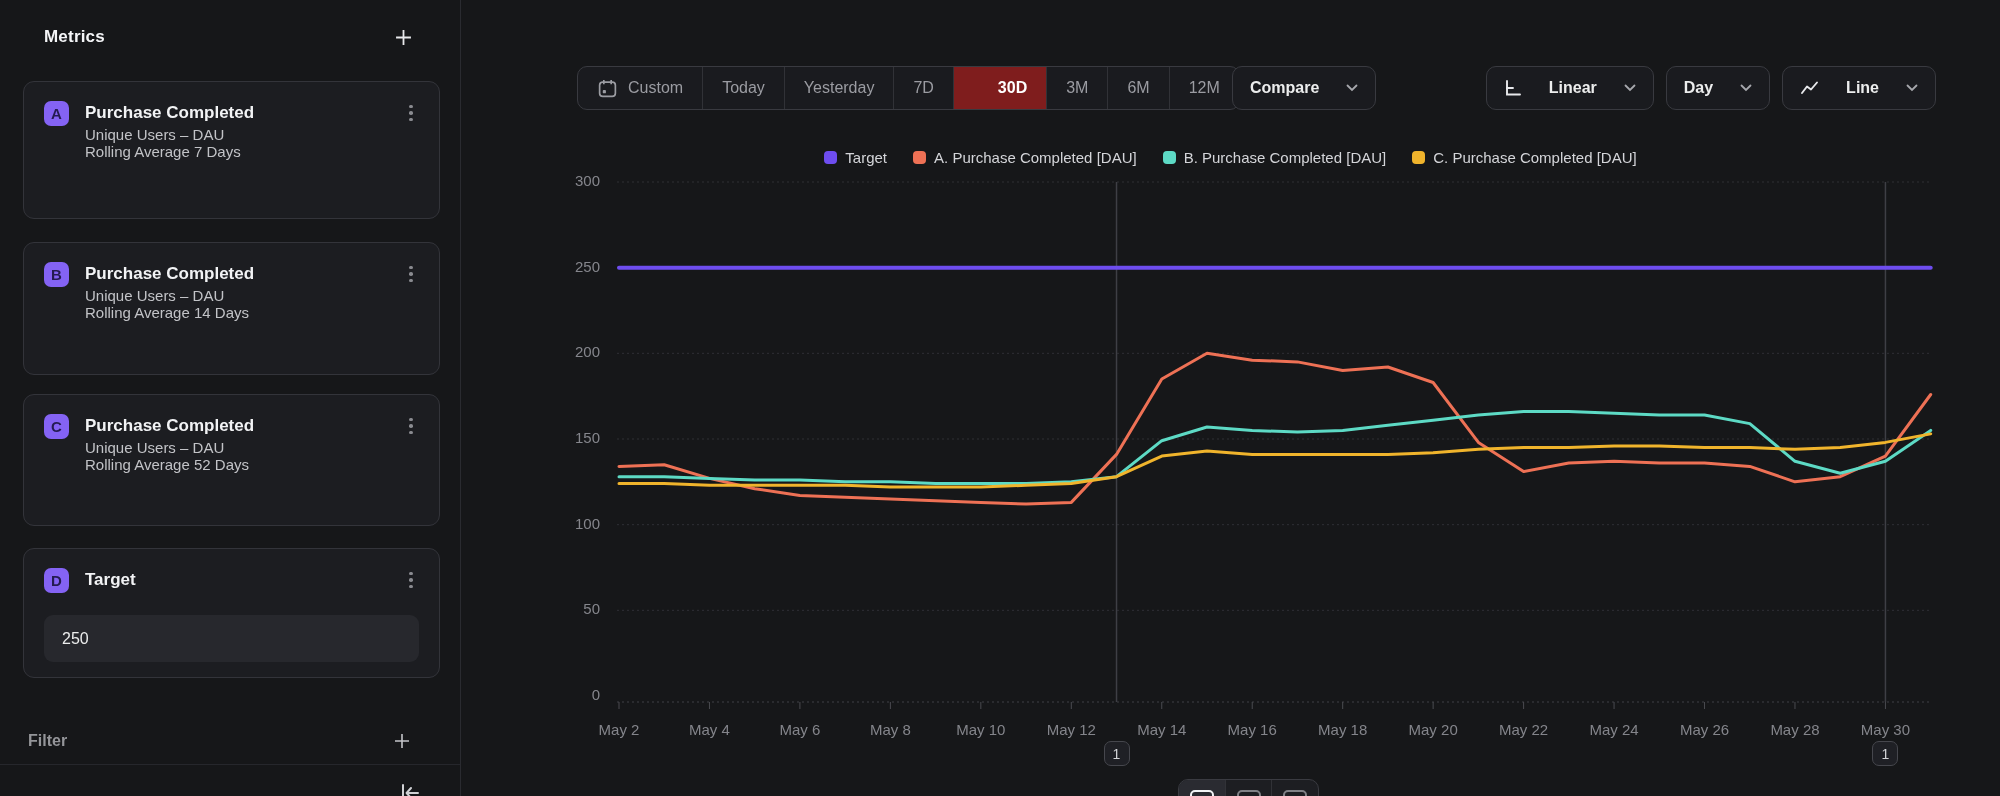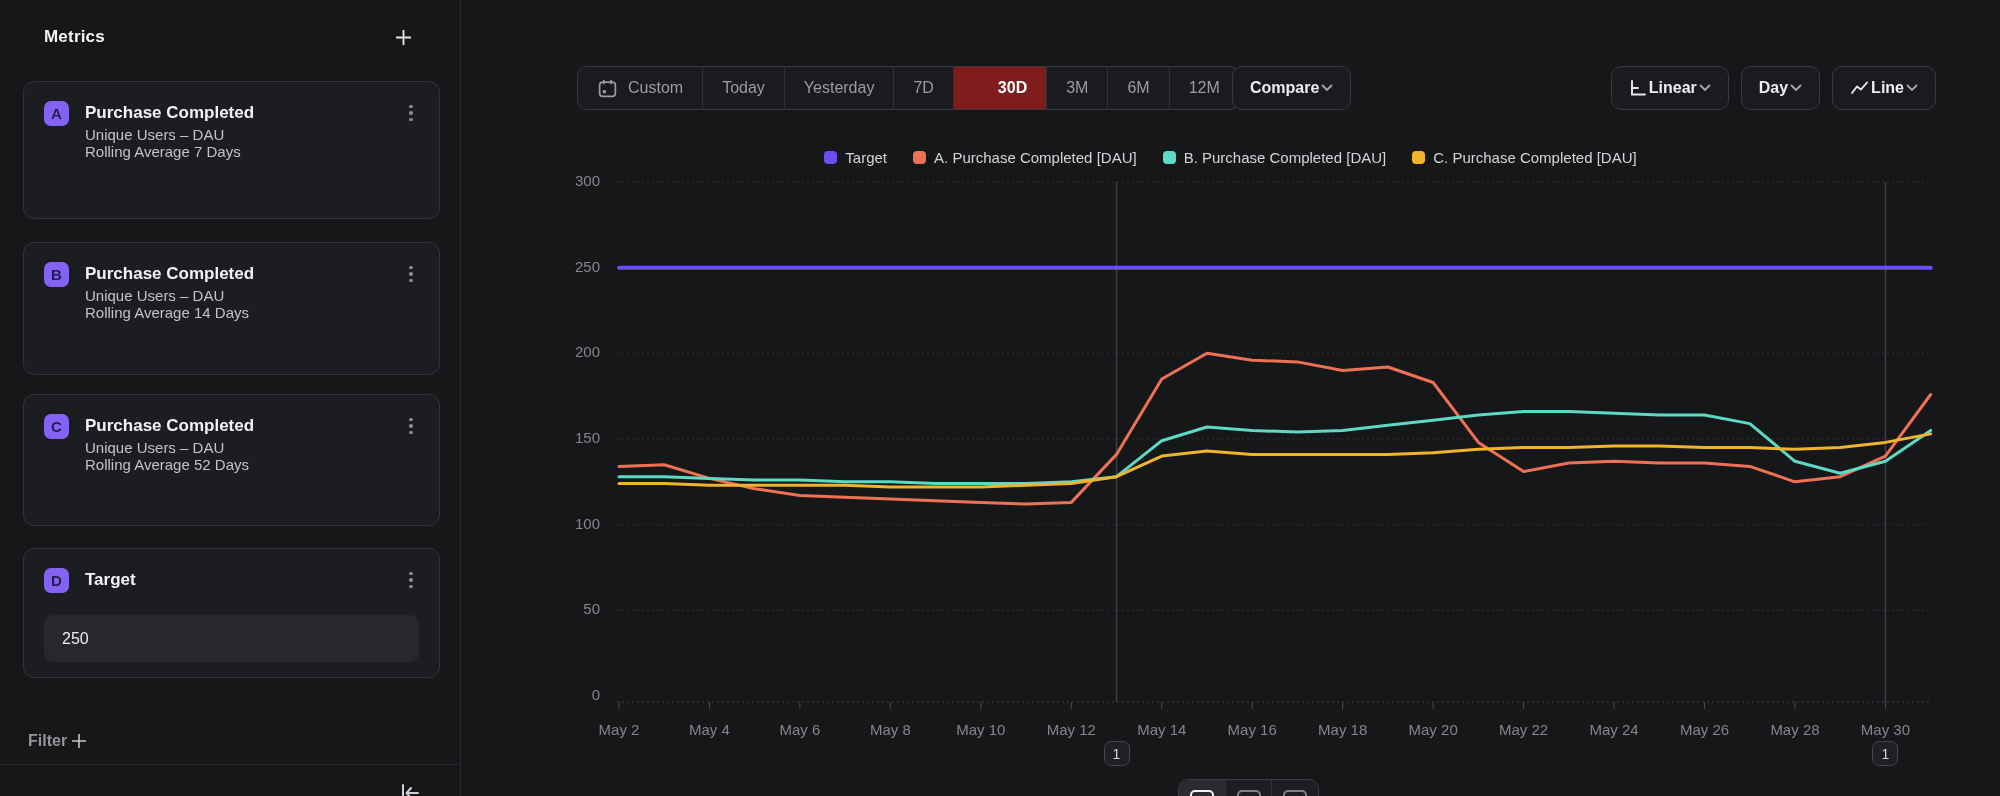--- a/index.html
+++ b/index.html
@@ -19,31 +19,31 @@
   .card-b { top:242px; height:133px; }
   .card-c { top:394px; height:132px; }
   .card-d { top:548px; height:130px; }
   .card-header { display:flex; align-items:center; gap:16px; height:26px; }
   .badge { width:25px; height:25px; border-radius:7px; background:#8463f4; color:#241b52; font-weight:700; font-size:15px; display:flex; align-items:center; justify-content:center; flex:none; }
   .card-title { font-size:17px; font-weight:600; color:#f2f3f5; flex:1; }
   .kebab { width:16px; height:20px; display:flex; flex-direction:column; align-items:center; justify-content:center; gap:3px; background:none; border:none; cursor:pointer; }
   .kebab i { width:3.5px; height:3.5px; border-radius:50%; background:#8a8b90; }
   .card-row { margin-left:41px; font-size:15px; color:#c2c3c7; }
   .target-input { margin-top:22px; width:100%; height:47px; background:#27282d; border:none; border-radius:9px; color:#eceded; font-size:16px; padding:0 18px; font-family:"Liberation Sans", sans-serif; outline:none; }
-  .filter-row { position:absolute; left:28px; right:46px; top:727px; height:28px; display:flex; align-items:center; justify-content:flex-start; }
+  .filter-row { position:absolute; left:28px; right:46px; top:727px; height:28px; display:flex; align-items:center; justify-content:space-between; }
   .filter-label { font-size:16px; font-weight:600; color:#949599; }
   .sidebar-divider { position:absolute; left:0; right:0; top:764px; border-top:1px solid #26272c; }
   .collapse-btn { position:absolute; left:398px; top:782px; background:none; border:none; cursor:pointer; }
   
   .main { position:absolute; left:461px; top:0; width:1539px; height:796px; }
   .range-group { position:absolute; left:87px; top:66px; height:44px; display:flex; border:1px solid #393a40; border-radius:10px; background:#1a1b1f; overflow:hidden;margin-left:29px; }
   .range-item { display:flex; align-items:center; gap:10px; padding:0 19px; font-size:16px; color:#9b9ca2; border-left:1px solid #313237; cursor:pointer; white-space:nowrap; }
   .range-item:first-child { border-left:none; }
   .range-item.selected { background:#7f1d1d; color:#ffffff; font-weight:600;padding-left:44px; }
-  .tool-btn { display:flex; align-items:center; gap:2px; height:44px; border:1px solid #393a40; border-radius:10px; background:#1a1b1f; padding:0 17px; font-size:16px; font-weight:600; color:#eceded; cursor:pointer; font-family:"Liberation Sans", sans-serif; }
+  .tool-btn { display:flex; align-items:center; gap:27px; height:44px; border:1px solid #393a40; border-radius:10px; background:#1a1b1f; padding:0 17px; font-size:16px; font-weight:600; color:#eceded; cursor:pointer; font-family:"Liberation Sans", sans-serif; }
   .compare-btn { position:absolute; left:771px; top:66px; }
   .right-controls { position:absolute; right:64px; top:66px; display:flex; gap:12px; }
   .legend { position:absolute; left:0; right:0; top:149px; display:flex; justify-content:center; align-items:center; gap:26px; }
   .legend-item { display:flex; align-items:center; gap:8px; cursor:pointer; }
   .legend-swatch { width:13px; height:13px; border-radius:4px; flex:none; }
   .legend-label { font-size:15px; color:#d4d5d9; }
   .chart-wrap { position:absolute; left:0; top:120px; width:1539px; height:676px; }
   .chart-badge { position:absolute; width:26px; height:25px; border:1px solid #46474d; border-radius:7px; background:#1f2025; color:#d2d3d6; font-size:14px; display:flex; align-items:center; justify-content:center; }
   .bottom-toggle { position:absolute; left:717px; top:779px; width:141px; height:44px; display:flex; border:1px solid #3a3b41; border-radius:10px; background:#1d1e22; overflow:hidden; }
   .toggle-seg { flex:1; display:flex; justify-content:center; padding-top:10px; cursor:pointer; border-left:1px solid #313237; }

